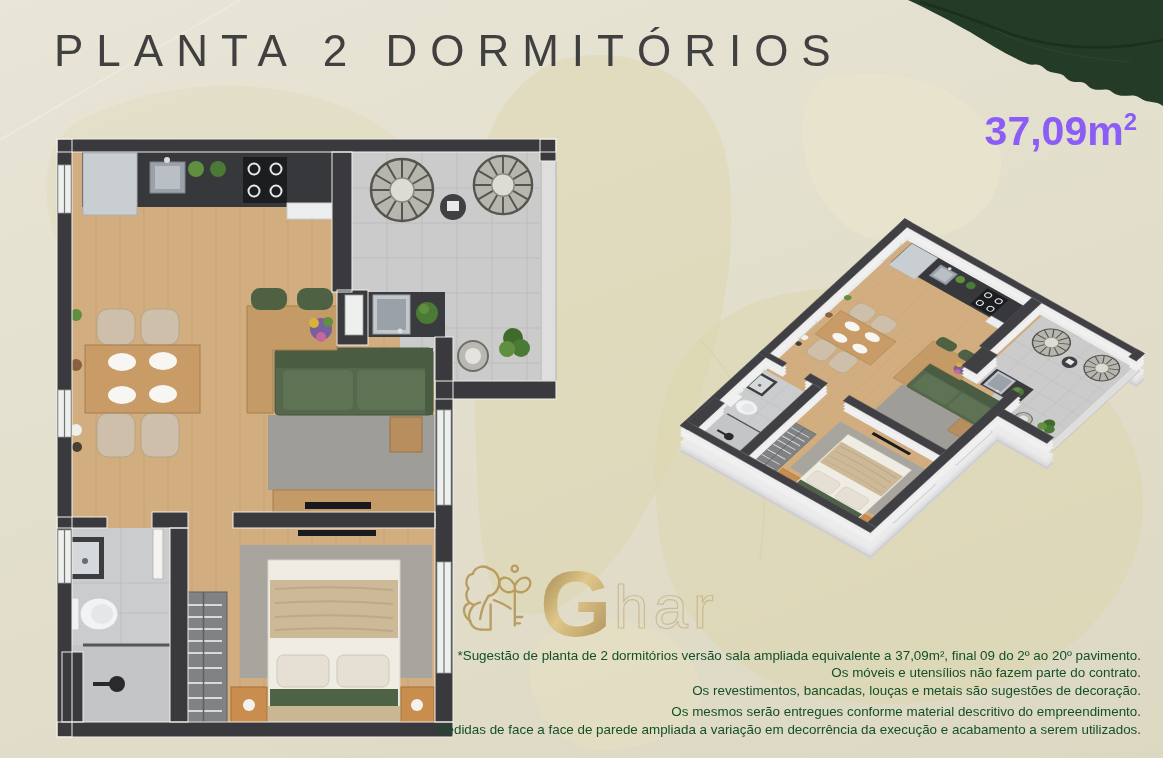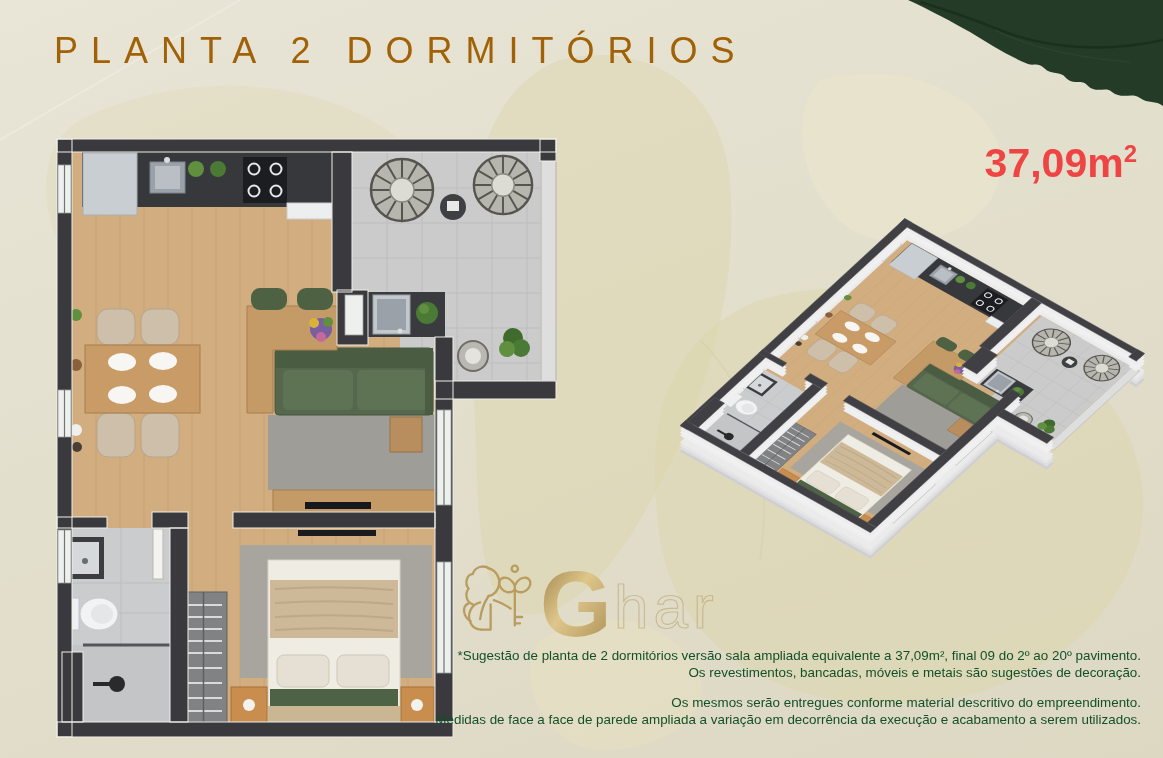--- a/index.html
+++ b/index.html
@@ -4,33 +4,33 @@
 <style>
   html,body{margin:0;padding:0;}
   body{
     width:1163px;height:758px;position:relative;overflow:hidden;
     font-family:"Liberation Sans",sans-serif;
     background:linear-gradient(160deg,#e9e5d7 0%,#e3dfcd 45%,#ddd8c2 100%);
   }
   .abs{position:absolute;}
   #bg-svg{position:absolute;left:0;top:0;}
   #page-title{
-    left:54px;top:26px;color:#a16207;font-size:36px;font-weight:400;
+    left:54px;top:26px;color:#404040;font-size:44px;font-weight:400;
     letter-spacing:13px;line-height:49px;white-space:nowrap;
   }
   #area-badge{
-    right:26px;top:140px;color:#ef4444;font-size:41px;font-weight:700;
+    right:26px;top:108px;color:#8b5cf6;font-size:41px;font-weight:700;
     letter-spacing:0px;
   }
   #area-badge sup{font-size:24px;font-weight:700;}
   #disclaimer{
     right:22px;top:647px;width:760px;text-align:right;
     color:#135029;font-size:13.4px;line-height:17.4px;font-weight:400;
   }
-  #disclaimer .l4{margin-top:12px;}
+  #disclaimer .l4{margin-top:4px;}
 </style>
 </head>
 <body>
 
 <svg id="bg-svg" width="1163" height="758" viewBox="0 0 1163 758">
   <defs>
     <linearGradient id="goldgrad" x1="0" y1="0" x2="1" y2="1">
       <stop offset="0" stop-color="#8a6a30"></stop>
       <stop offset="0.45" stop-color="#dfc381"></stop>
       <stop offset="1" stop-color="#9c7c3e"></stop>
@@ -259,16 +259,17 @@
 <div id="page-title" class="abs">
   <div>PLANTA 2 DORMITÓRIOS</div>
 </div>
 
 <div id="area-badge" class="abs">
   <span>37,09m</span><sup>2</sup>
 </div>
 
 <div id="disclaimer" class="abs">
   <div class="l1">*Sugestão de planta de 2 dormitórios versão sala ampliada equivalente a 37,09m², final 09 do 2º ao 20º pavimento.</div>
-  <div class="l3">Os revestimentos, bancadas, móveis e metais são sugestões de decoração.</div>
+  <div class="l2">Os móveis e utensílios não fazem parte do contrato.</div>
+  <div class="l3">Os revestimentos, bancadas, louças e metais são sugestões de decoração.</div>
   <div class="l4">Os mesmos serão entregues conforme material descritivo do empreendimento.</div>
   <div class="l5">Medidas de face a face de parede ampliada a variação em decorrência da execução e acabamento a serem utilizados.</div>
 </div>
 
 </body></html>

